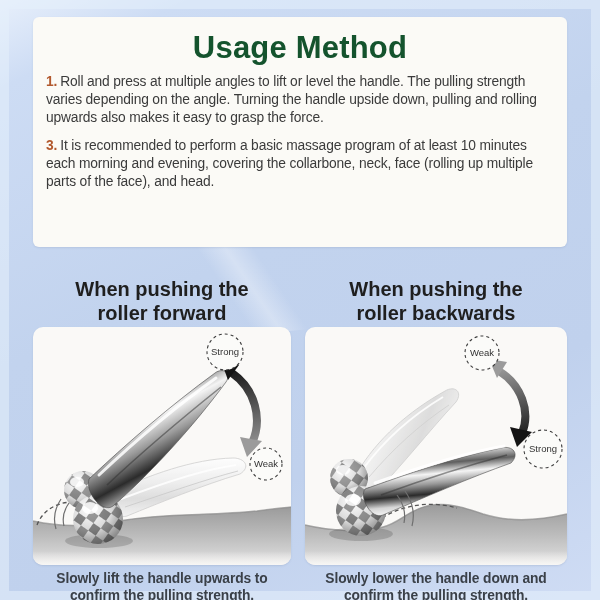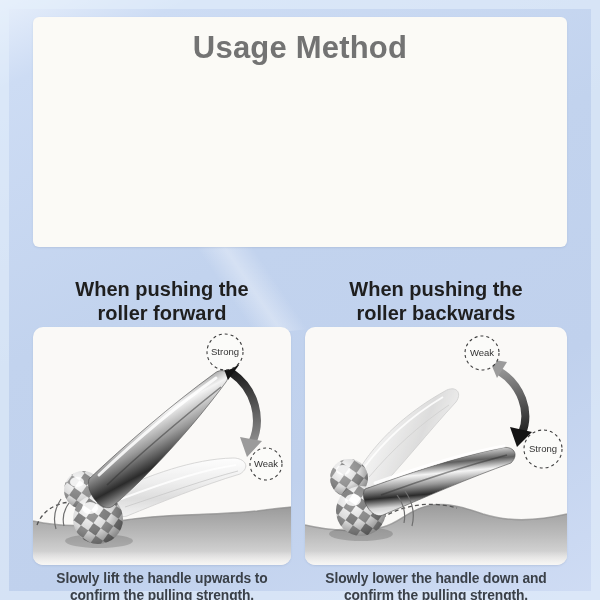--- a/index.html
+++ b/index.html
@@ -17,21 +17,21 @@
     transform:rotate(-6deg);
     pointer-events:none;
   }
   .card{
     position:absolute;left:33px;top:17px;width:534px;height:230px;
     background:#fbfaf6;border-radius:6px;
     box-shadow:0 1px 2px rgba(90,110,150,.15);
   }
   .card-title{
     margin-top:13px;text-align:center;
-    font-size:31px;font-weight:bold;color:#737373;letter-spacing:.2px;
+    font-size:31px;font-weight:bold;color:#14532d;letter-spacing:.2px;
   }
   .instructions{
     padding:7px 12px 0 13px;
     font-size:13.8px;line-height:1.32;letter-spacing:-.15px;color:#3b3b3b;
   }
   .instruction-item{margin-bottom:9px;}
   .num{font-weight:bold;color:#b2582d;margin-right:3px;}
   .panel-heading{
     position:absolute;top:278px;text-align:center;
     font-size:20px;font-weight:bold;color:#1f1f1f;line-height:1.18;
@@ -58,20 +58,22 @@
 </style>
 </head>
 <body>
 
 <div class="page">
   <div class="streak"></div>
 
   <div class="card">
     <div class="card-title">Usage Method</div>
     <div class="instructions">
+      <div class="instruction-item"><span class="num">1.</span><span>Roll and press at multiple angles to lift or level the handle. The pulling strength varies depending on the angle. Turning the handle upside down, pulling and rolling upwards also makes it easy to grasp the force.</span></div>
+      <div class="instruction-item"><span class="num">3.</span><span>It is recommended to perform a basic massage program of at least 10 minutes each morning and evening, covering the collarbone, neck, face (rolling up multiple parts of the face), and head.</span></div>
     </div>
   </div>
 
   <div class="panel-heading heading-left">
       <div class="inner">When pushing the roller forward</div>
     </div>
   <div class="panel-heading heading-right">
       <div class="inner">When pushing the roller backwards</div>
     </div>
 

